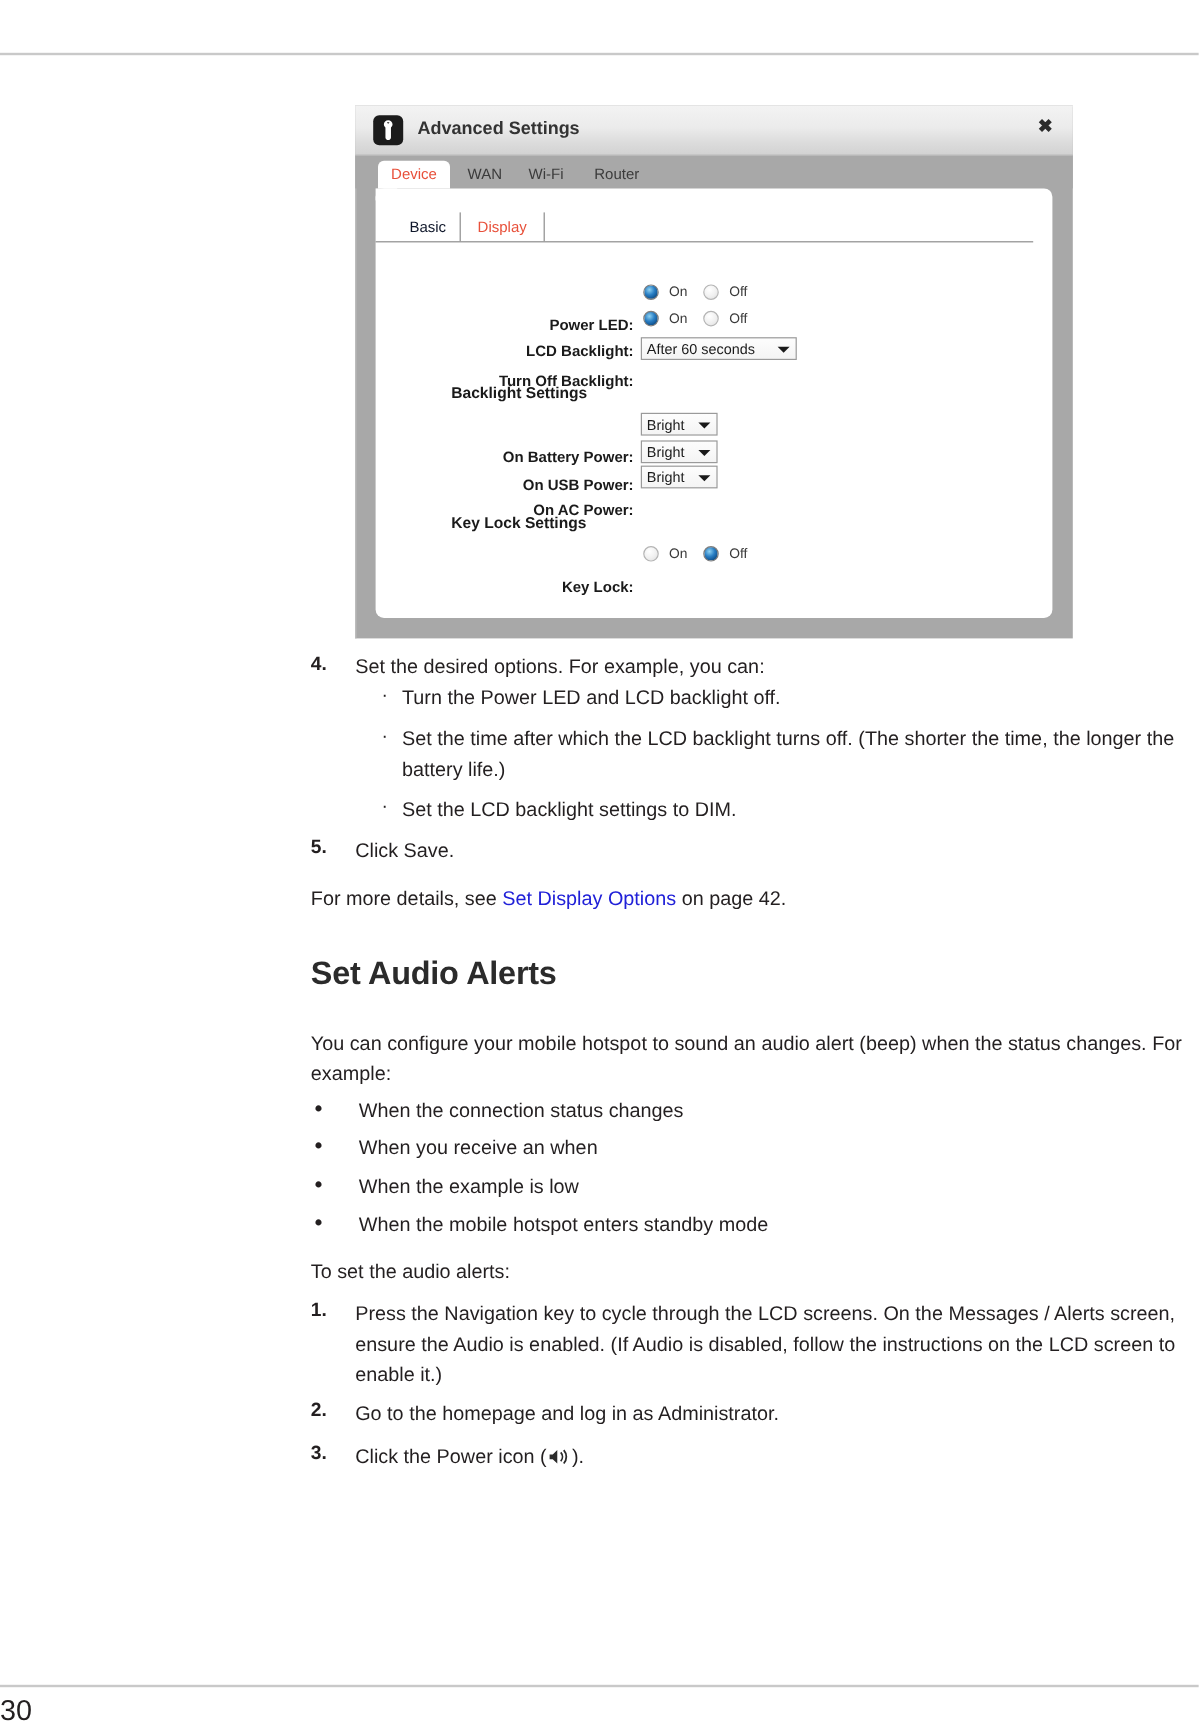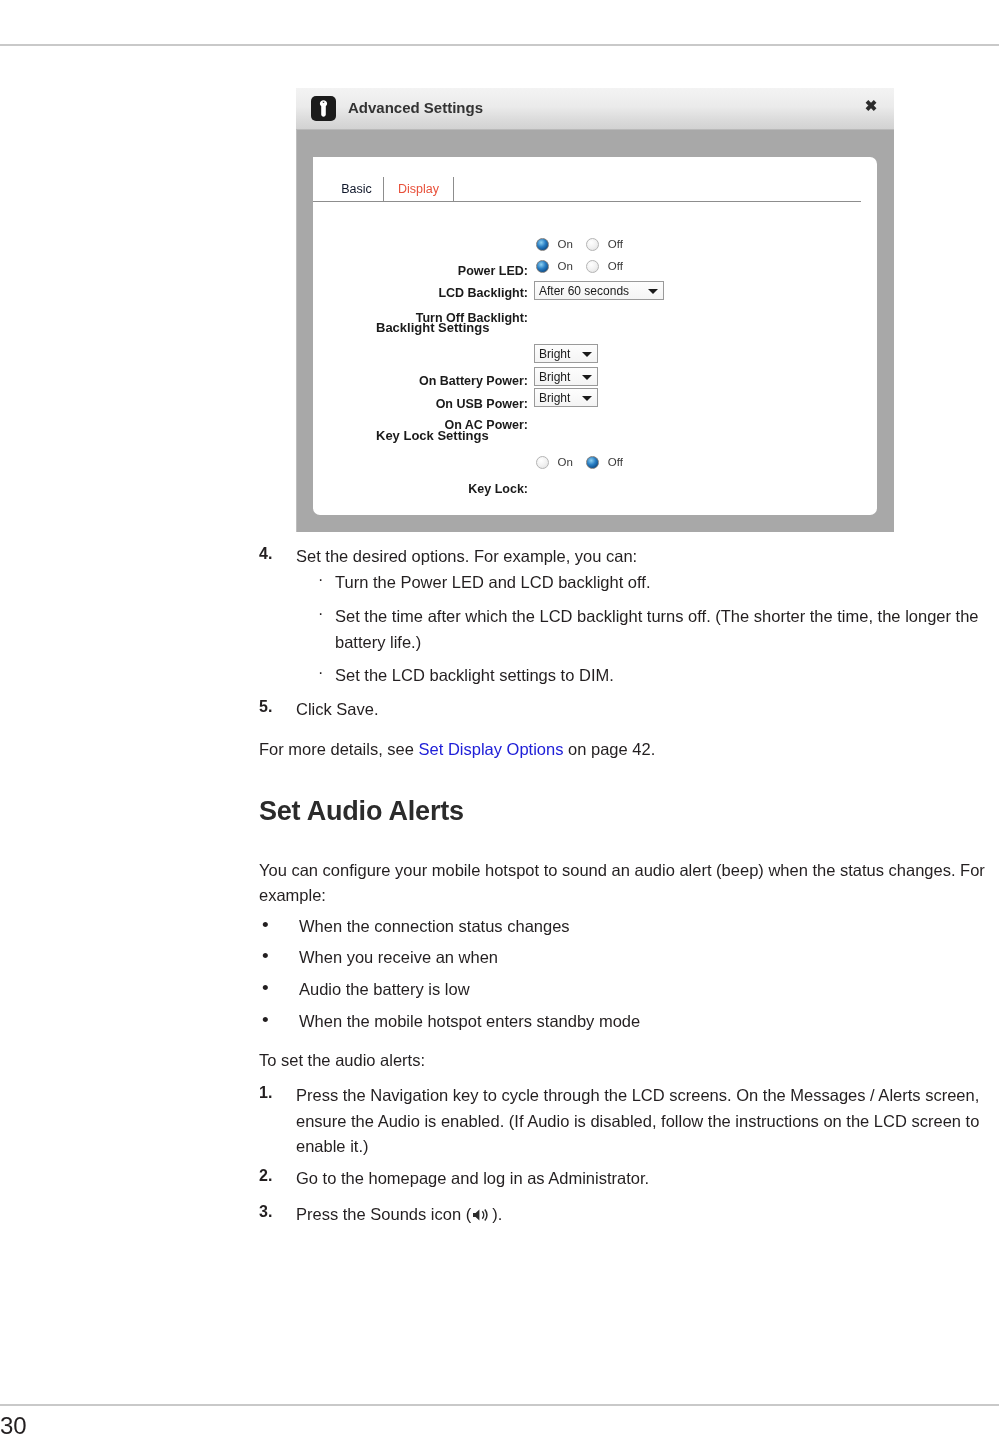--- a/index.html
+++ b/index.html
@@ -347,20 +347,26 @@
   <div class="dlg-titlebar">
     <div class="dlg-icon">
       <svg width="25" height="25" viewBox="0 0 25 25">
         <path d="M12.5 4.2c-2.0 0-3.6 1.5-3.6 3.4 0 1.1 0.5 2.0 1.3 2.6v8.3c0 1.2 1.0 2.2 2.3 2.2s2.3-1.0 2.3-2.2v-8.3c0.8-0.6 1.3-1.5 1.3-2.6 0-1.9-1.6-3.4-3.6-3.4zm0 1.6c0.4 0 0.8 0.1 1.1 0.3l-1.1 1.0-1.1-1.0c0.3-0.2 0.7-0.3 1.1-0.3z" fill="#ffffff"></path>
       </svg>
     </div>
     <div class="dlg-title">Advanced Settings</div>
     <div class="dlg-close">✖</div>
   </div>
 
+  <div class="tabstrip">
+    <div class="tab active" style="left:19px;  width:60px;">Device</div>
+    <div class="tab inactive" style="left:84px;  width:48px;">WAN</div>
+    <div class="tab inactive" style="left:135px; width:48px;">Wi-Fi</div>
+    <div class="tab inactive" style="left:190px; width:56px;">Router</div>
+  </div>
 
   <div class="dlg-card"></div>
   <div class="dlg-card-tl-square"></div>
 
   <div class="subtabs"></div>
   <div class="subtab basic" style="left:34px;  width:54px;">Basic</div>
   <div class="subtab display" style="left:88px;  width:70px;">Display</div>
 
   <div class="form">
 
@@ -456,36 +462,36 @@
 
 <div class="para" style="top:858px; width:740px;">You can configure your mobile hotspot to sound an audio alert (beep) when the status changes. For example:</div>
 
 <div class="discbullet" style="top:915px;">•</div>
 <div class="bullettext" style="top:914px; width:660px;">When the connection status changes</div>
 
 <div class="discbullet" style="top:946px;">•</div>
 <div class="bullettext" style="top:945px; width:660px;">When you receive an when</div>
 
 <div class="discbullet" style="top:978px;">•</div>
-<div class="bullettext" style="top:977px; width:660px;">Audio the battery is low</div>
+<div class="bullettext" style="top:977px; width:660px;">When the example is low</div>
 
 <div class="discbullet" style="top:1010px;">•</div>
 <div class="bullettext" style="top:1009px; width:660px;">When the mobile hotspot enters standby mode</div>
 
 <div class="para" style="top:1048px; width:600px;">To set the audio alerts:</div>
 
 <div class="num" style="left:259px; top:1084px;">1.</div>
 <div class="step" style="top:1083px; width:703px;">Press the Navigation key to cycle through the LCD screens. On the Messages / Alerts screen, ensure the Audio is enabled. (If Audio is disabled, follow the instructions on the LCD screen to enable it.)</div>
 
 <div class="num" style="left:259px; top:1167px;">2.</div>
 <div class="step" style="top:1166px; width:690px;">Go to the homepage and log in as Administrator.</div>
 
 <div class="num" style="left:259px; top:1203px;">3.</div>
 <div class="step" style="top:1202px; width:690px;">
-  <span>Press the Sounds icon (</span><span class="snd-icon"><svg width="19" height="16" viewBox="0 0 19 16">
+  <span>Click the Power icon (</span><span class="snd-icon"><svg width="19" height="16" viewBox="0 0 19 16">
         <path d="M1 6h2.6L7.4 2.4v11.2L3.6 10H1z" fill="#2b2b2b"></path>
         <path d="M10.3 4.3a5.6 5.6 0 010 7.4" stroke="#2b2b2b" stroke-width="1.5" fill="none"></path>
         <path d="M12.8 2.4a8.4 8.4 0 010 11.2" stroke="#2b2b2b" stroke-width="1.5" fill="none"></path>
       </svg></span><span>).</span>
 </div>
 
 <div class="footer-rule"></div>
 <div class="page-num">30</div>
 
 </body></html>

